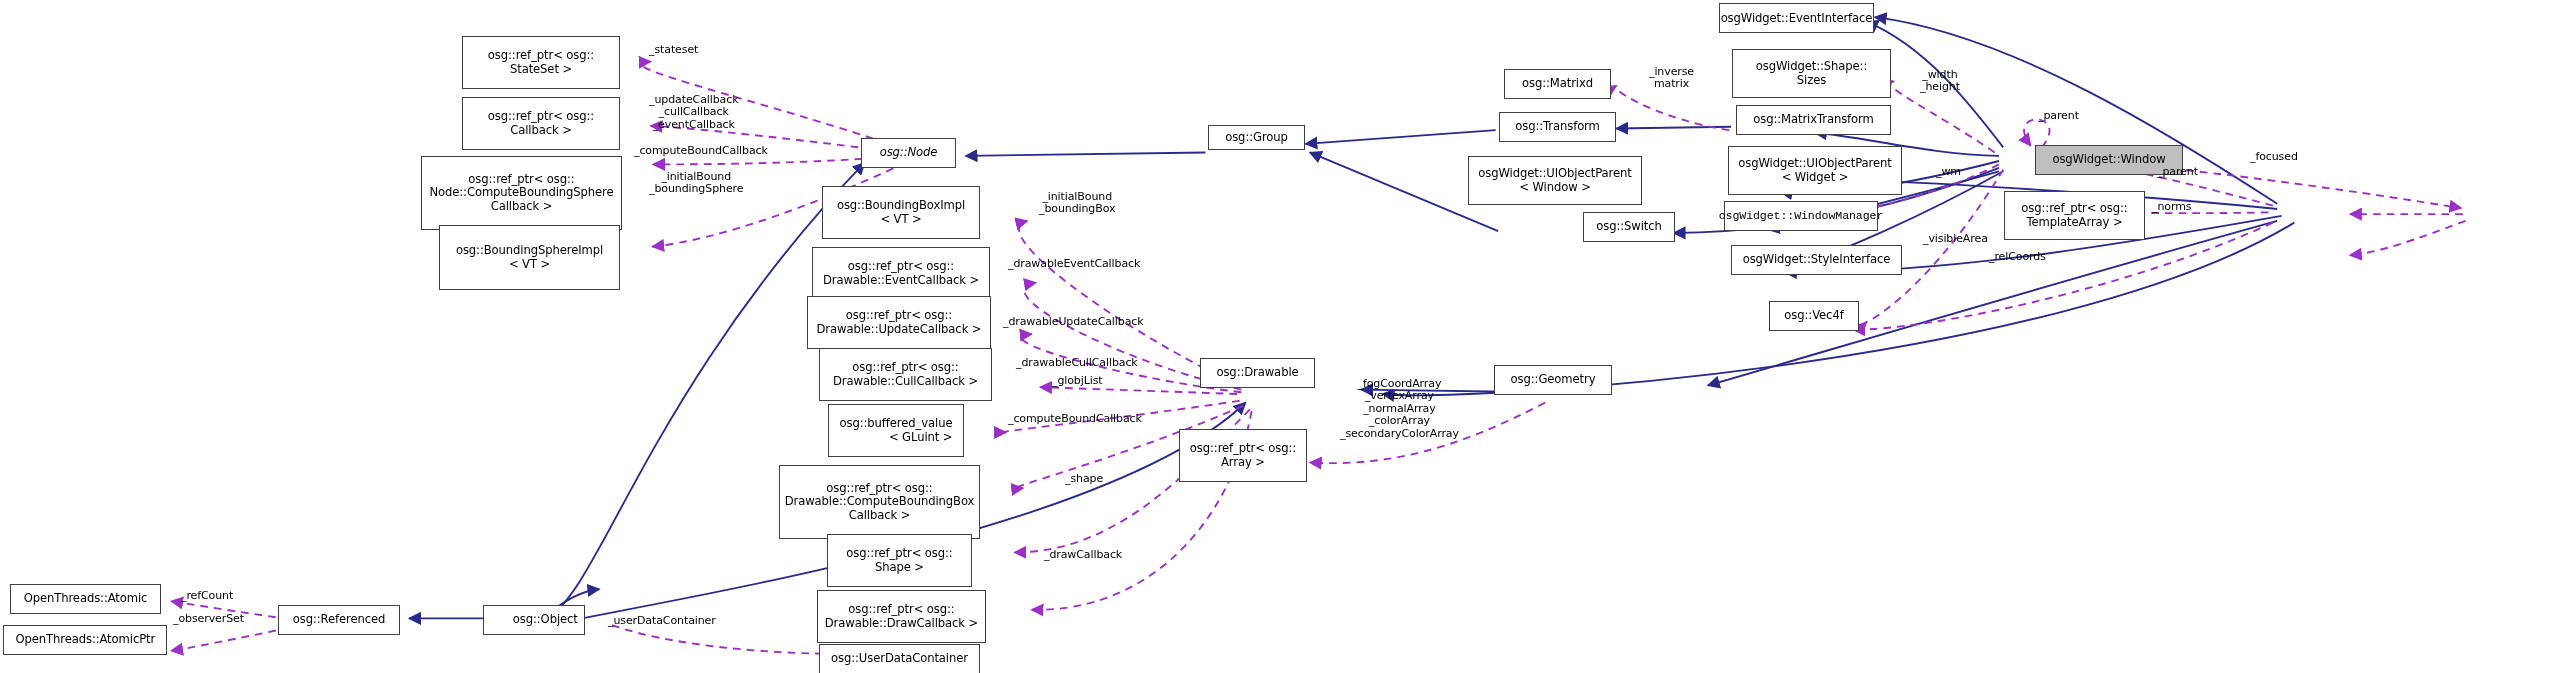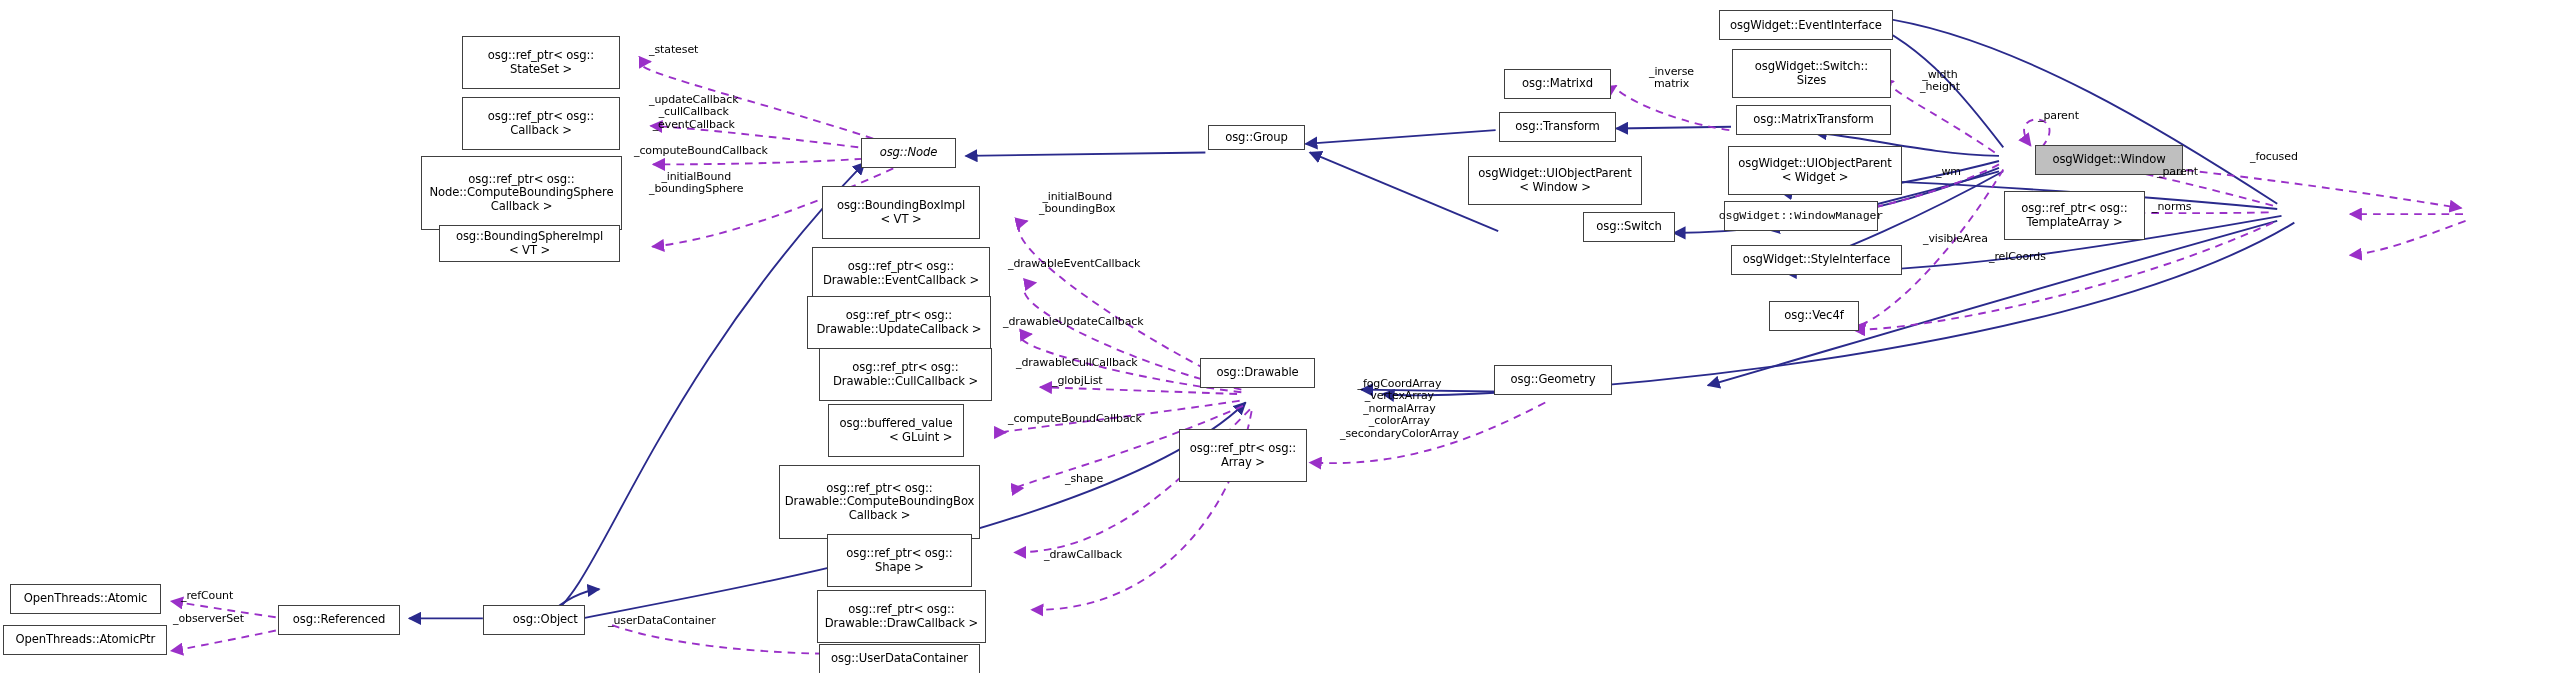--- a/index.html
+++ b/index.html
@@ -173,21 +173,21 @@
   </svg>
 
   <div id="nodes">
       <div class="node" style="left: 462px; top: 36px; width: 158px; height: 53px;">osg::ref_ptr&lt; osg::
 StateSet &gt;</div>
       <div class="node" style="left: 462px; top: 97px; width: 158px; height: 53px;">osg::ref_ptr&lt; osg::
 Callback &gt;</div>
       <div class="node" style="left: 421px; top: 156px; width: 201px; height: 74px;">osg::ref_ptr&lt; osg::
 Node::ComputeBoundingSphere
 Callback &gt;</div>
-      <div class="node" style="left: 439px; top: 225px; width: 181px; height: 37px;">osg::BoundingSphereImpl
+      <div class="node" style="left: 439px; top: 225px; width: 181px; height: 65px;">osg::BoundingSphereImpl
 &lt; VT &gt;</div>
       <div class="node" style="left: 861px; top: 138px; width: 95px; height: 30px; font-style: italic;">osg::Node</div>
       <div class="node" style="left: 822px; top: 186px; width: 158px; height: 53px;">osg::BoundingBoxImpl
 &lt; VT &gt;</div>
       <div class="node" style="left: 812px; top: 247px; width: 178px; height: 53px;">osg::ref_ptr&lt; osg::
 Drawable::EventCallback &gt;</div>
       <div class="node" style="left: 807px; top: 296px; width: 184px; height: 53px;">osg::ref_ptr&lt; osg::
 Drawable::UpdateCallback &gt;</div>
       <div class="node" style="left: 819px; top: 348px; width: 173px; height: 53px;">osg::ref_ptr&lt; osg::
 Drawable::CullCallback &gt;</div>
@@ -209,28 +209,28 @@
       <div class="node" style="left: 1200px; top: 358px; width: 115px; height: 30px;">osg::Drawable</div>
       <div class="node" style="left: 1179px; top: 429px; width: 128px; height: 53px;">osg::ref_ptr&lt; osg::
 Array &gt;</div>
       <div class="node" style="left: 1494px; top: 365px; width: 118px; height: 30px;">osg::Geometry</div>
       <div class="node" style="left: 1504px; top: 69px; width: 107px; height: 30px;">osg::Matrixd</div>
       <div class="node" style="left: 1499px; top: 112px; width: 117px; height: 30px;">osg::Transform</div>
       <div class="node" style="left: 1468px; top: 156px; width: 174px; height: 49px;">osgWidget::UIObjectParent
 &lt; Window &gt;</div>
       <div class="node" style="left: 1583px; top: 212px; width: 92px; height: 30px;">osg::Switch</div>
       <div class="node" style="left: 1736px; top: 105px; width: 155px; height: 30px;">osg::MatrixTransform</div>
-      <div class="node" style="left: 1732px; top: 49px; width: 159px; height: 49px;">osgWidget::Switch::
+      <div class="node" style="left: 1732px; top: 49px; width: 159px; height: 49px;">osgWidget::Shape::
 Sizes</div>
       <div class="node" style="left: 1728px; top: 146px; width: 174px; height: 49px;">osgWidget::UIObjectParent
 &lt; Widget &gt;</div>
       <div class="node" style="left: 1724px; top: 201px; width: 154px; height: 30px; font-family: Liberation Mono, monospace;">osgWidget::WindowManager</div>
       <div class="node" style="left: 1731px; top: 245px; width: 171px; height: 30px;">osgWidget::StyleInterface</div>
       <div class="node" style="left: 1769px; top: 301px; width: 90px; height: 30px;">osg::Vec4f</div>
-      <div class="node" style="left: 1719px; top: 3.3px; width: 174px; height: 30px; margin-top: 7px;">osgWidget::EventInterface</div>
+      <div class="node" style="left: 1719px; top: 3.3px; width: 155px; height: 30px;">osgWidget::EventInterface</div>
       <div class="node" style="left: 2004px; top: 191px; width: 141px; height: 49px;">osg::ref_ptr&lt; osg::
 TemplateArray &gt;</div>
       <div class="node highlight" style="left: 1999px; top: 145px; width: 148px; height: 30px;">osgWidget::Window</div>
     </div>
   <div id="labels">
       <div class="edgelabel l" style="left: 649px; top: 44px;">_stateset</div>
       <div class="edgelabel" style="left: 649px; top: 94px;">_updateCallback
 _cullCallback
 _eventCallback</div>
       <div class="edgelabel l" style="left: 634px; top: 145px;">_computeBoundCallback</div>

